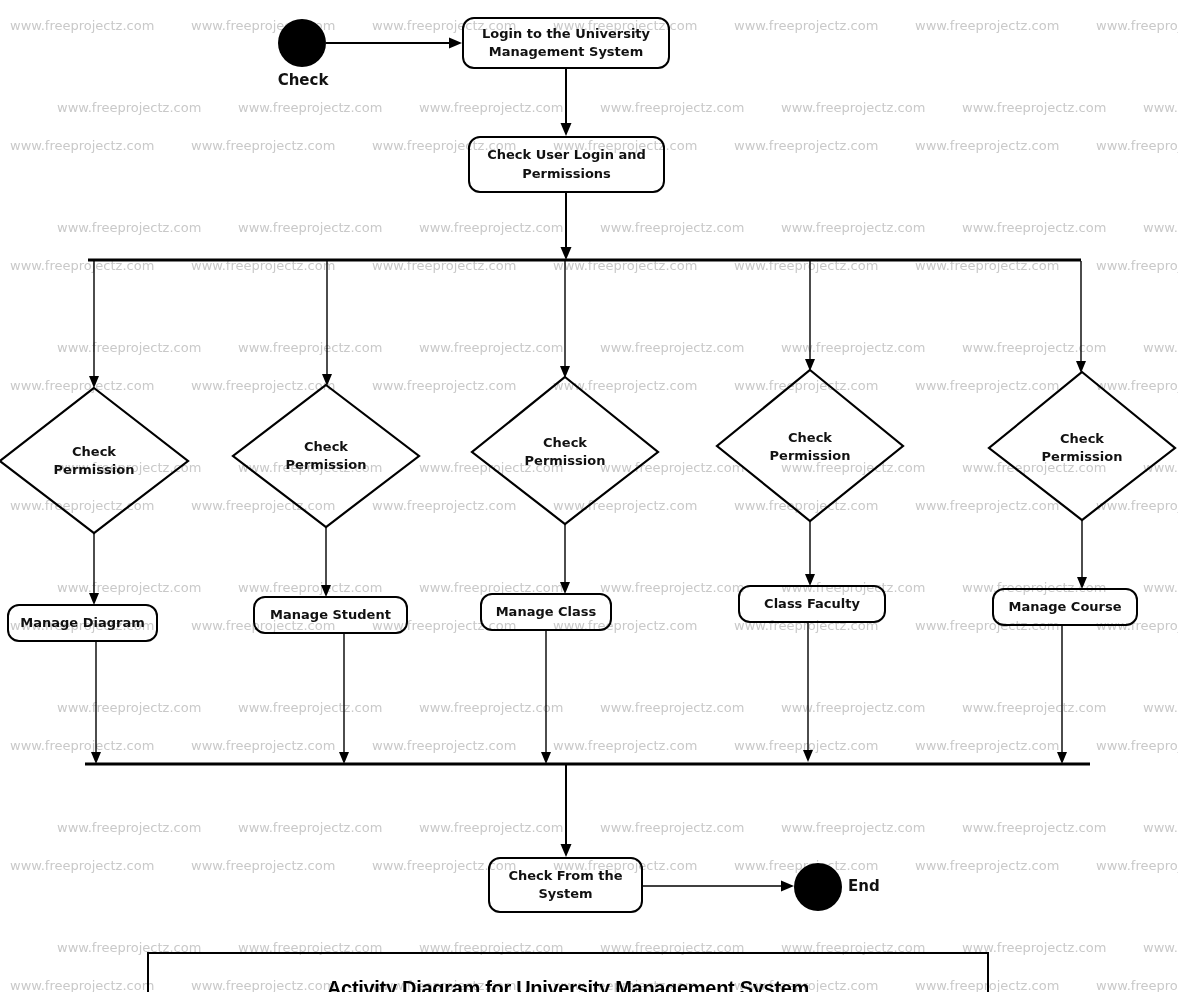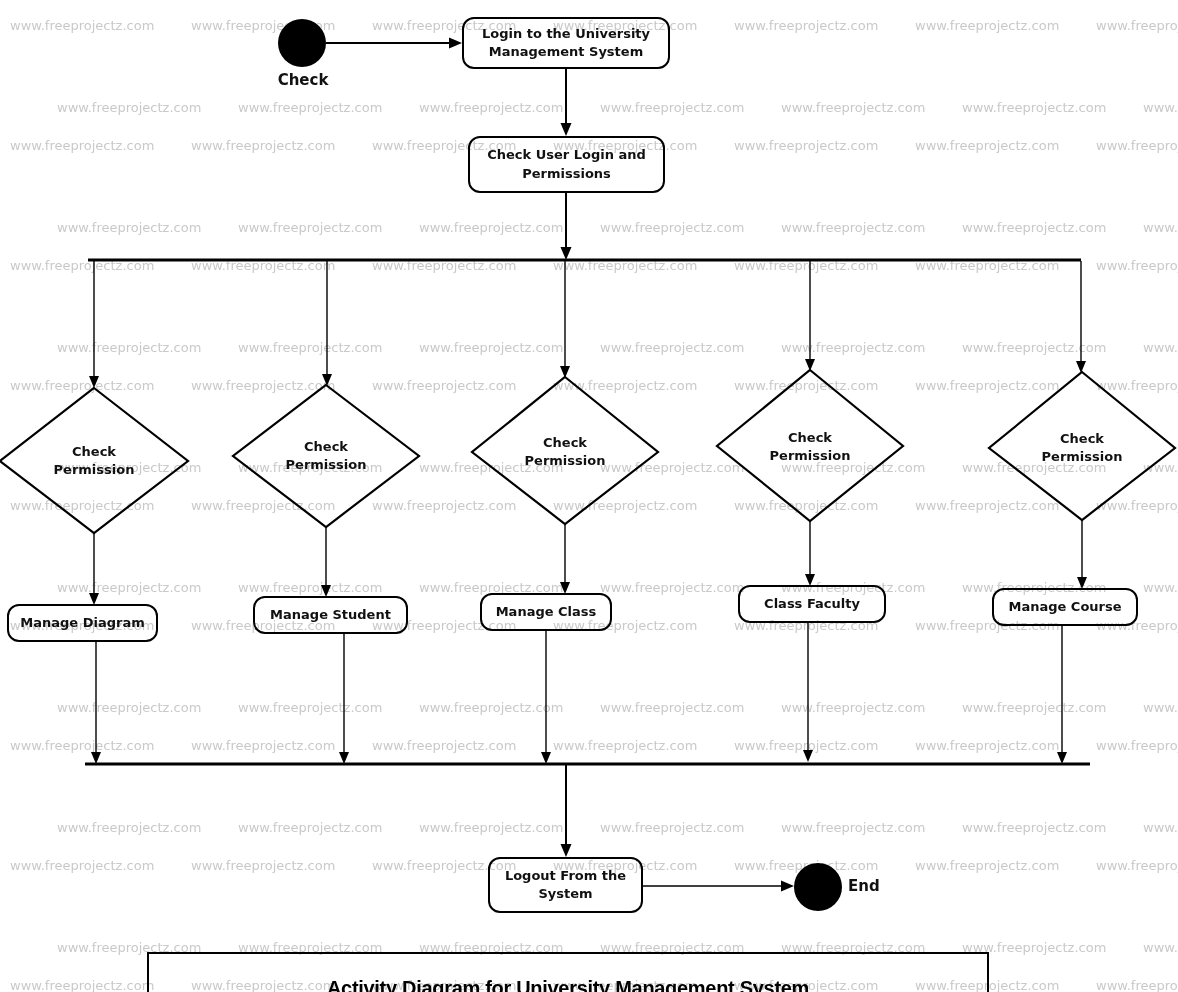--- a/index.html
+++ b/index.html
@@ -268,21 +268,21 @@
     <span class="node-text">Manage Class</span>
   </div>
   <div class="action" style="left:738px;top:573px;width:148px;height:38px;">
     <span class="node-text">Class Faculty</span>
   </div>
   <div class="action" style="left:992px;top:576px;width:146px;height:38px;">
     <span class="node-text">Manage Course</span>
   </div>
 
   <div class="action" style="left:488px;top:845px;width:155px;height:56px;">
-    <span class="node-text">Logout From the System</span>
+    <span class="node-text">Check From the System</span>
   </div>
 
   <div class="terminal" style="left:794px;top:851px;"></div>
   <div class="terminal-label" style="left:848px;top:865px;width:60px;text-align:left;">End</div>
 
   <div class="title-box">
     <span class="title-text">Activity Diagram for University Management System</span>
   </div>
 
 </div>

